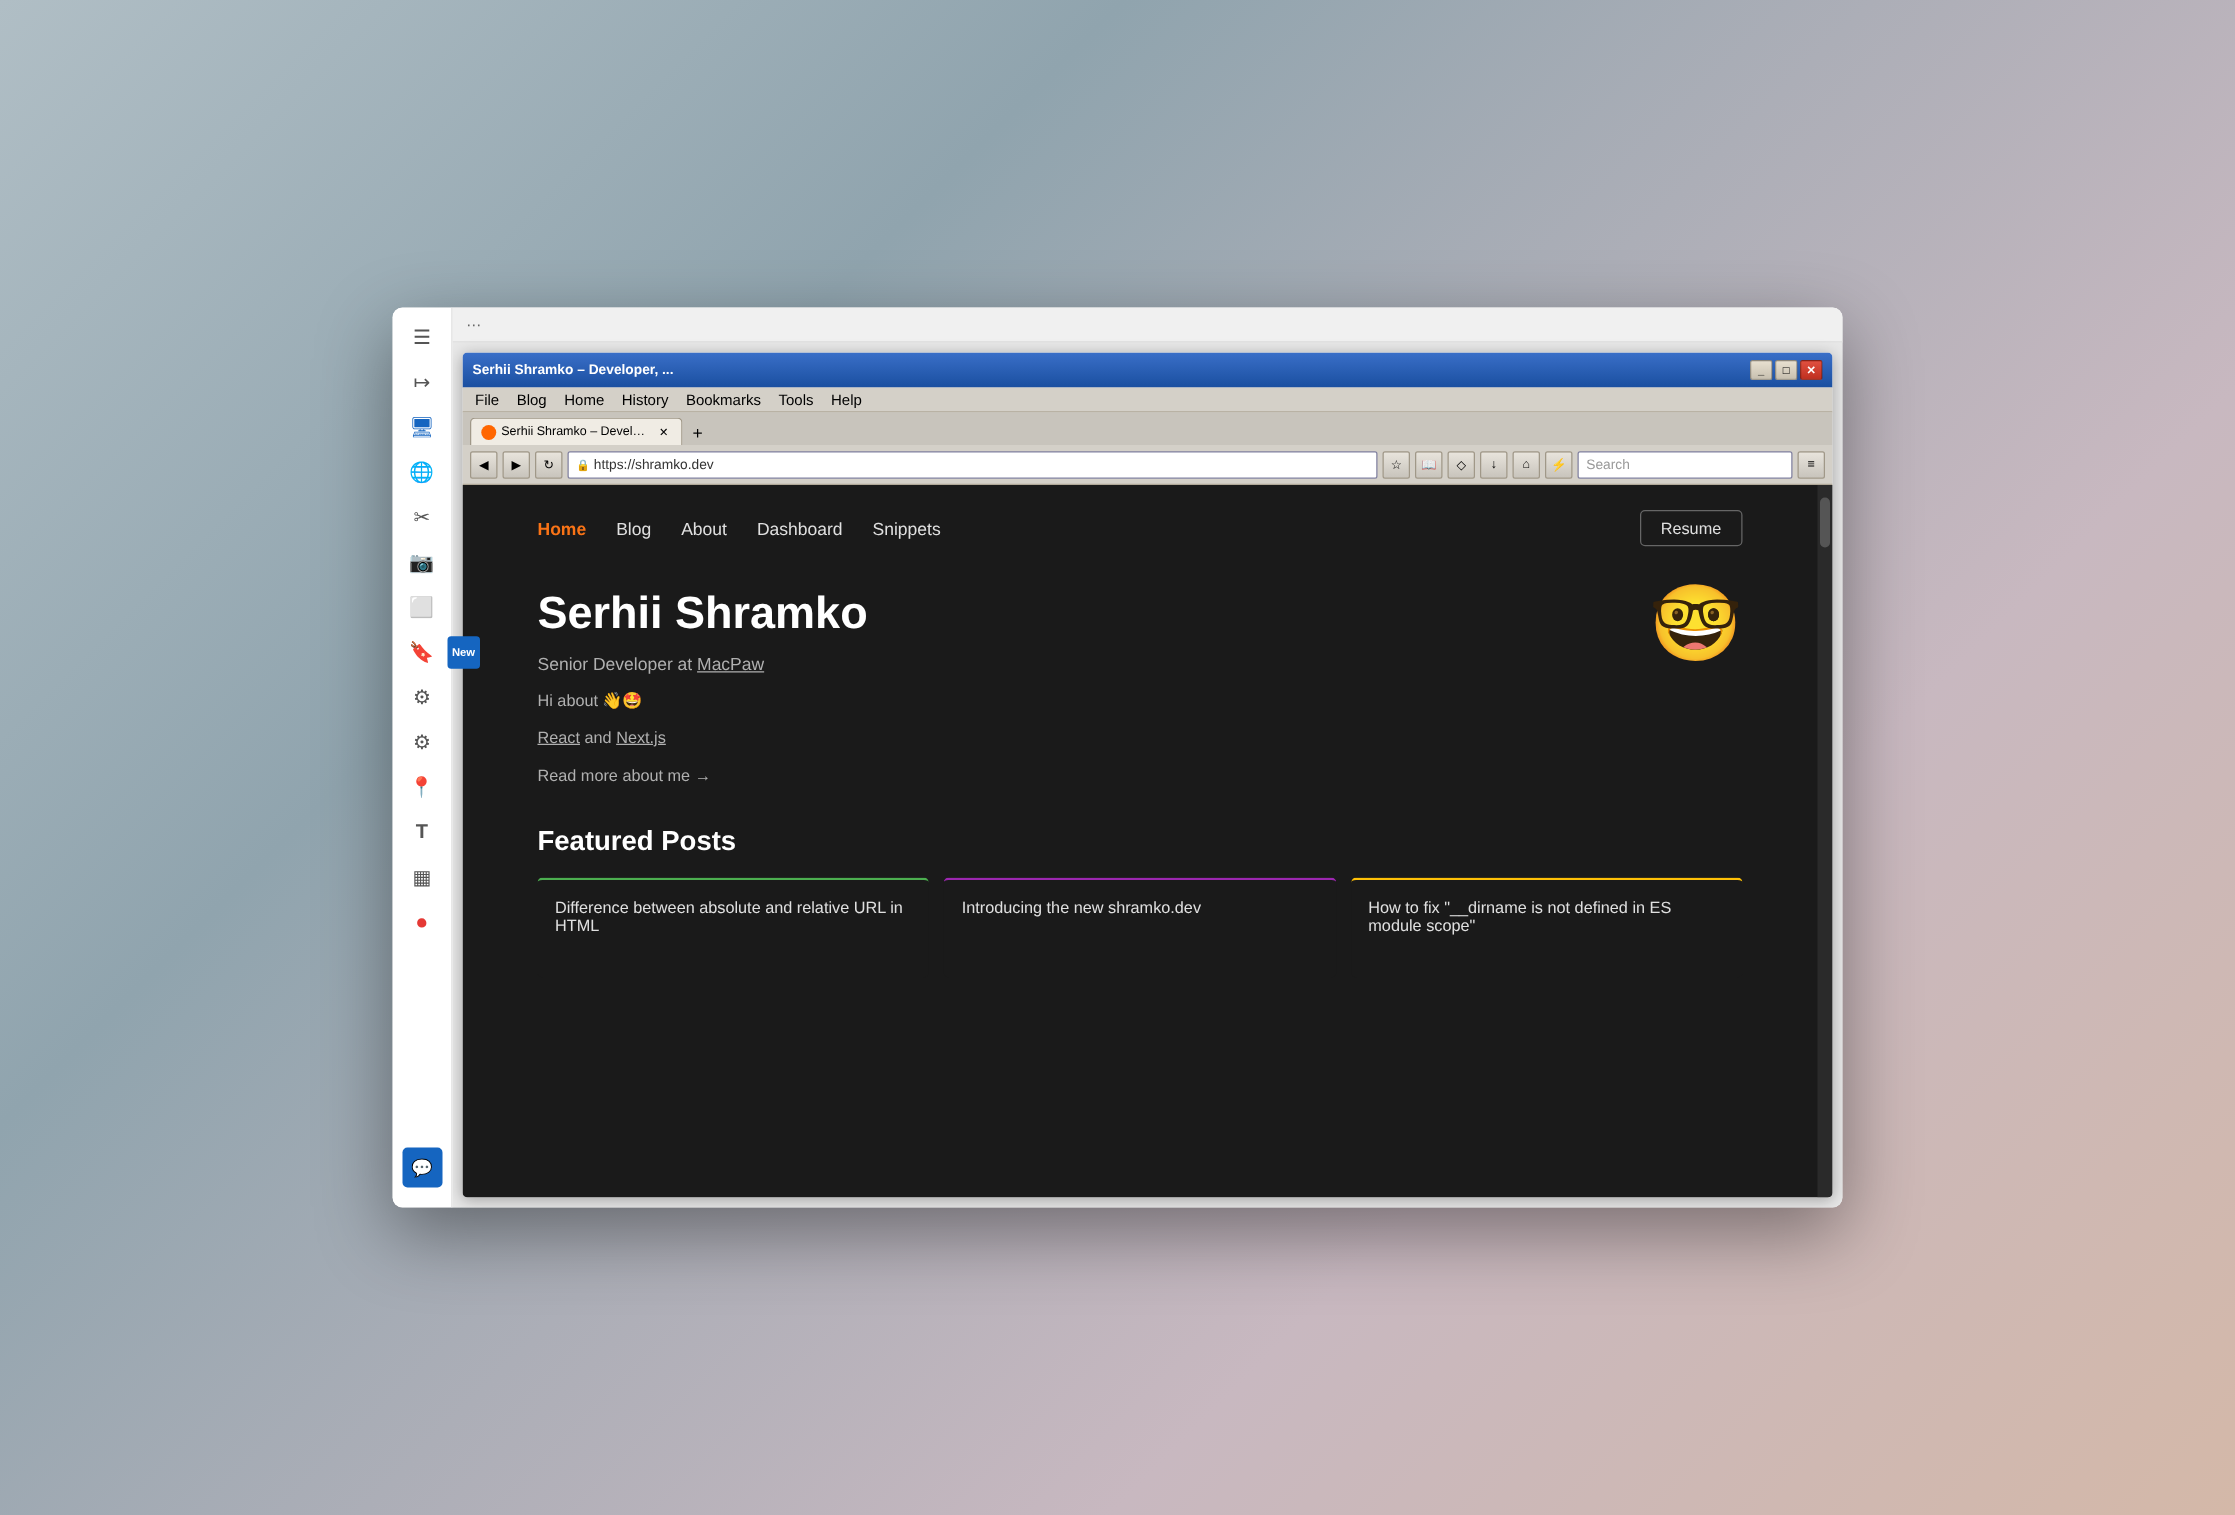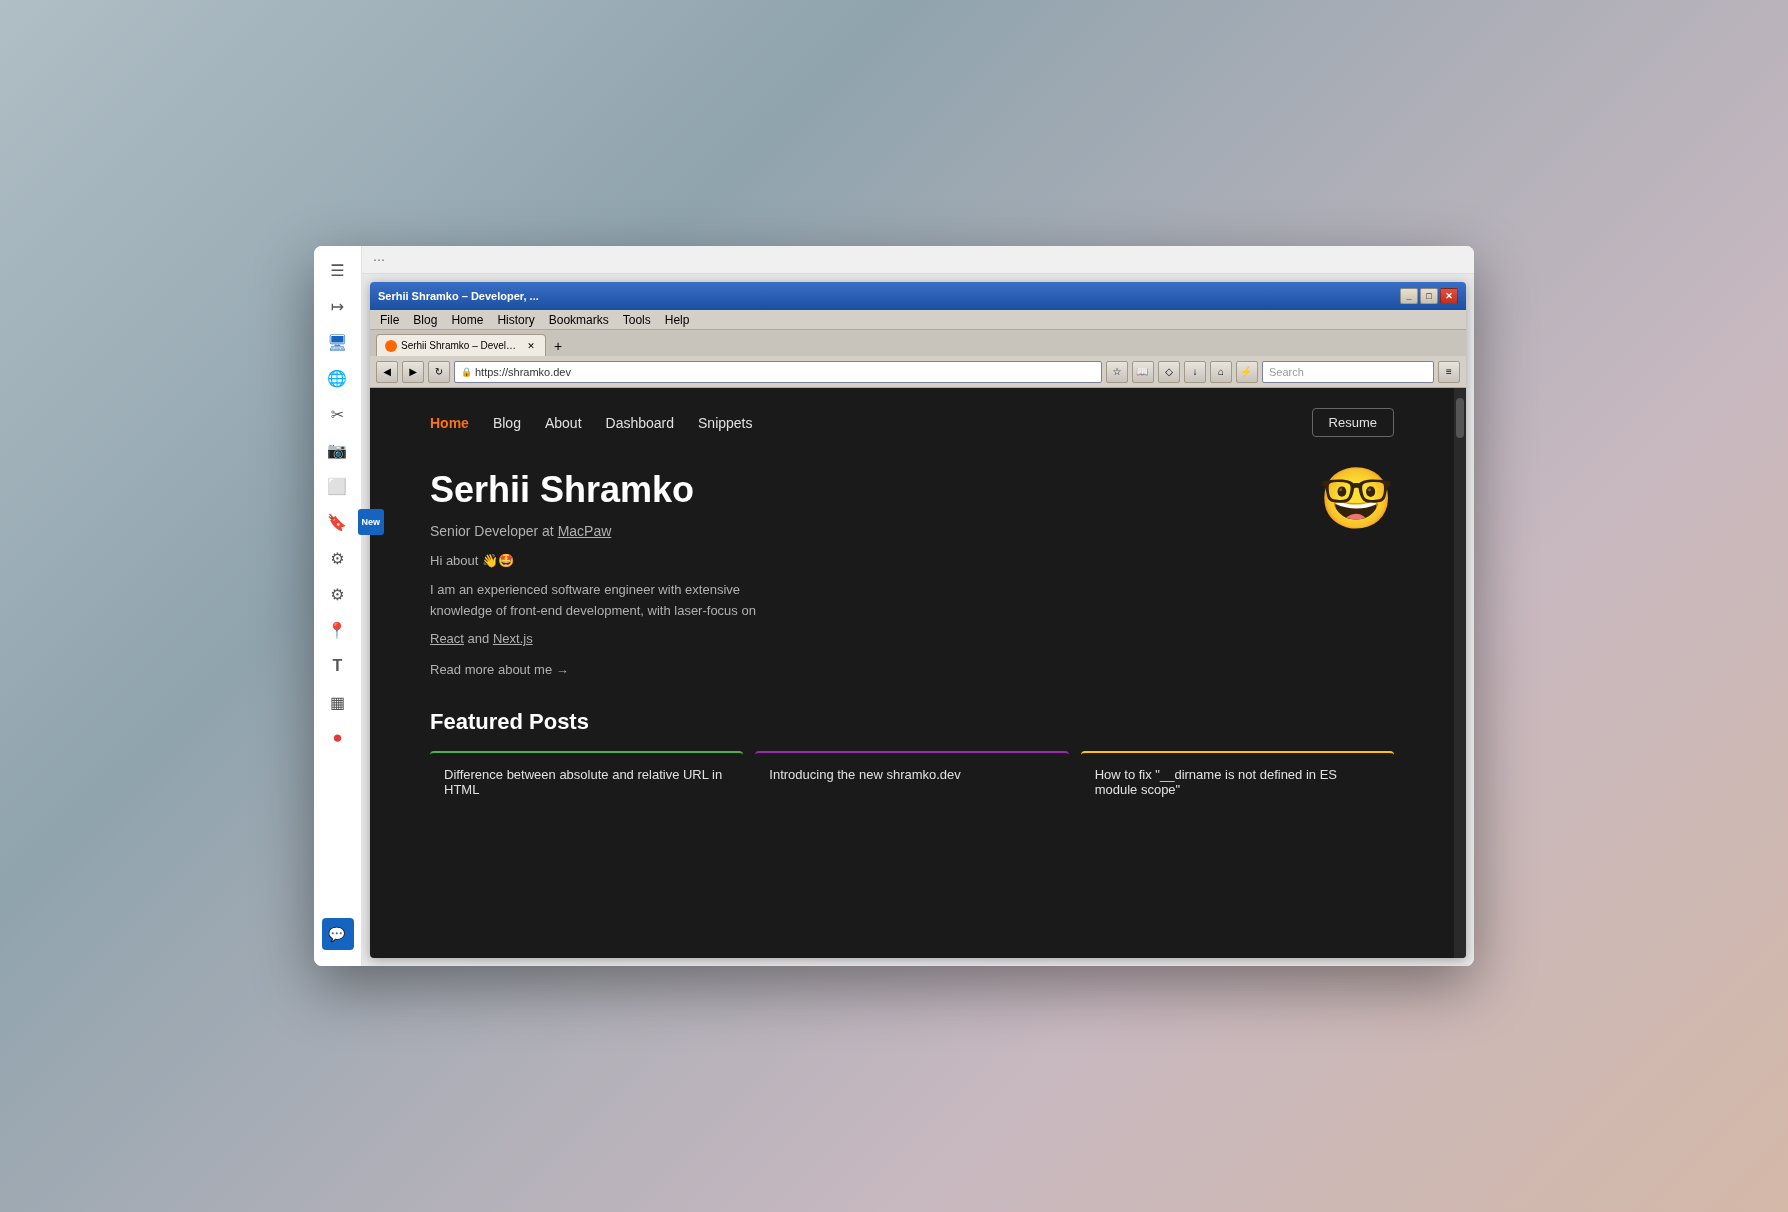--- a/index.html
+++ b/index.html
@@ -546,24 +546,20 @@
           </div>
 
           <div class="hero-section">
             <div class="hero-text">
               <div class="hero-title">Serhii Shramko</div>
               <div class="hero-subtitle">
                 <span>Senior Developer at </span><a href="#">MacPaw</a>
               </div>
               <div class="hero-description">Hi about 👋🤩</div>
               <div class="hero-description">
-                <span>I am an experienced software engineer with extensive</span><br>
-                <span>knowledge of front-end development, with laser-focus on</span>
-              </div>
-              <div class="hero-description">
                 <a href="#">React</a>
                 <span>and</span>
                 <a href="#">Next.js</a>
               </div>
               <div style="margin-top:12px;">
                 <a href="#" class="read-more">Read more about me →</a>
               </div>
             </div>
             <div class="avatar-emoji">🤓</div>
           </div>

